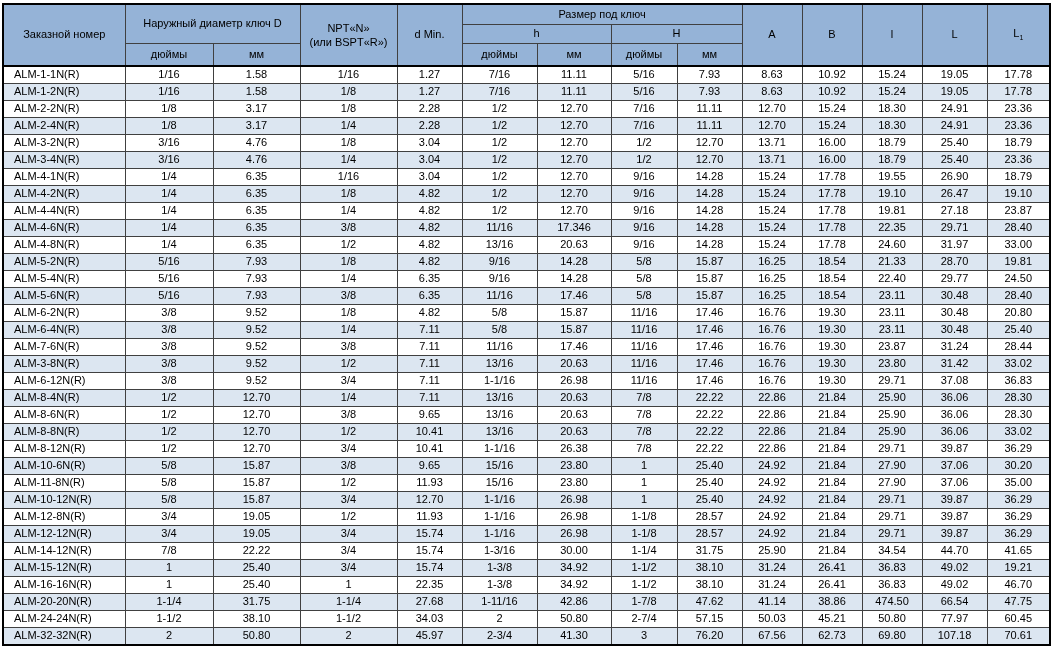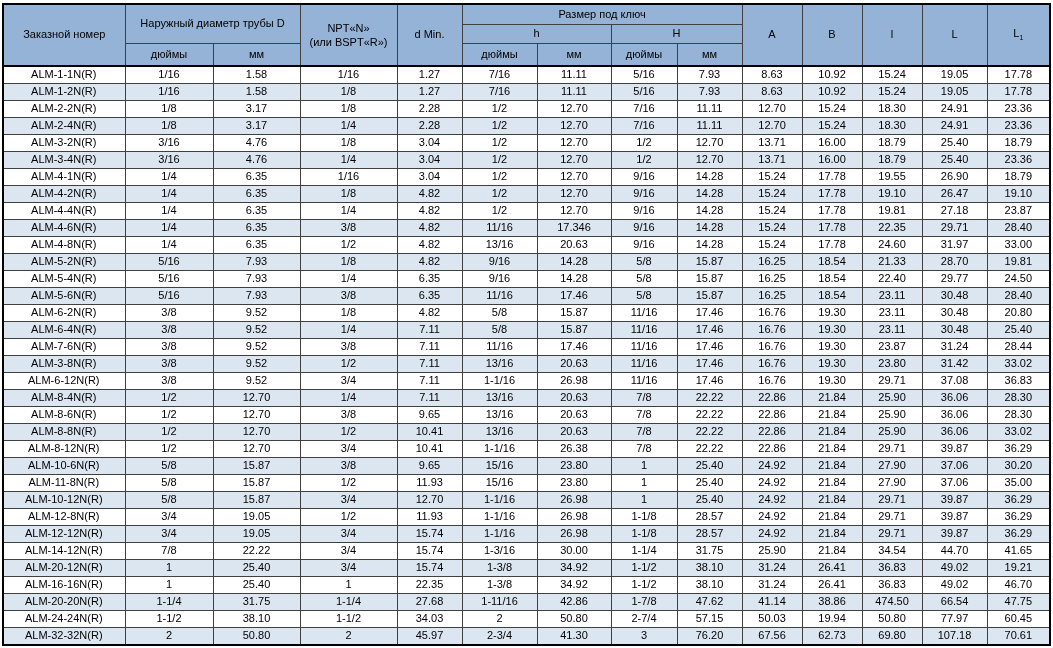--- a/index.html
+++ b/index.html
@@ -34,22 +34,22 @@
     font-weight: normal;
   }
   thead tr.hrow-1 th { height: 19px; }
   thead tr.hrow-2 th { height: 18px; }
   thead tr.hrow-3 th { height: 21px; }
   thead { border-bottom: 2px solid #000000; }
   tbody td { height: 16px; }
   tbody tr:nth-child(even) td { background: #dce6f1; }
   tbody tr:nth-child(odd) td { background: #ffffff; }
   td.order-col {
-    text-align: center;
-    padding-left: 1px;
+    text-align: left;
+    padding-left: 10px;
   }
   .npt-cell { line-height: 1.3; }
   sub.l1-sub {
     font-size: 7px;
     vertical-align: sub;
   }
 </style>
 </head>
 <body>
 
@@ -67,21 +67,21 @@
         <col style="width:65px">
       <col style="width:60px">
         <col style="width:60px">
         <col style="width:60px">
       <col style="width:65px">
         <col style="width:63px">
     </colgroup>
     <thead>
       <tr class="hrow-1">
         <th rowspan="3">Заказной номер</th>
-        <th colspan="2" rowspan="2">Наружный диаметр трубы D</th>
+        <th colspan="2" rowspan="2">Наружный диаметр ключ D</th>
         <th rowspan="3" class="npt-cell">
           <span>NPT«N»</span><br>
           <span>(или BSPT«R»)</span>
         </th>
         <th rowspan="3">d Min.</th>
         <th colspan="4">Размер под ключ</th>
         <th rowspan="3">A</th>
         <th rowspan="3">B</th>
         <th rowspan="3">l</th>
         <th rowspan="3">L</th>
@@ -561,21 +561,21 @@
           <td>30.00</td>
           <td>1-1/4</td>
           <td>31.75</td>
           <td>25.90</td>
           <td>21.84</td>
           <td>34.54</td>
           <td>44.70</td>
           <td>41.65</td>
         </tr>
         <tr>
-          <td class="order-col">ALM-20-12N(R)</td>
+          <td class="order-col">ALM-15-12N(R)</td>
           <td>1</td>
           <td>25.40</td>
           <td>3/4</td>
           <td>15.74</td>
           <td>1-3/8</td>
           <td>34.92</td>
           <td>1-1/2</td>
           <td>38.10</td>
           <td>31.24</td>
           <td>26.41</td>
@@ -619,21 +619,21 @@
           <td class="order-col">ALM-24-24N(R)</td>
           <td>1-1/2</td>
           <td>38.10</td>
           <td>1-1/2</td>
           <td>34.03</td>
           <td>2</td>
           <td>50.80</td>
           <td>2-7/4</td>
           <td>57.15</td>
           <td>50.03</td>
-          <td>19.94</td>
+          <td>45.21</td>
           <td>50.80</td>
           <td>77.97</td>
           <td>60.45</td>
         </tr>
         <tr>
           <td class="order-col">ALM-32-32N(R)</td>
           <td>2</td>
           <td>50.80</td>
           <td>2</td>
           <td>45.97</td>

